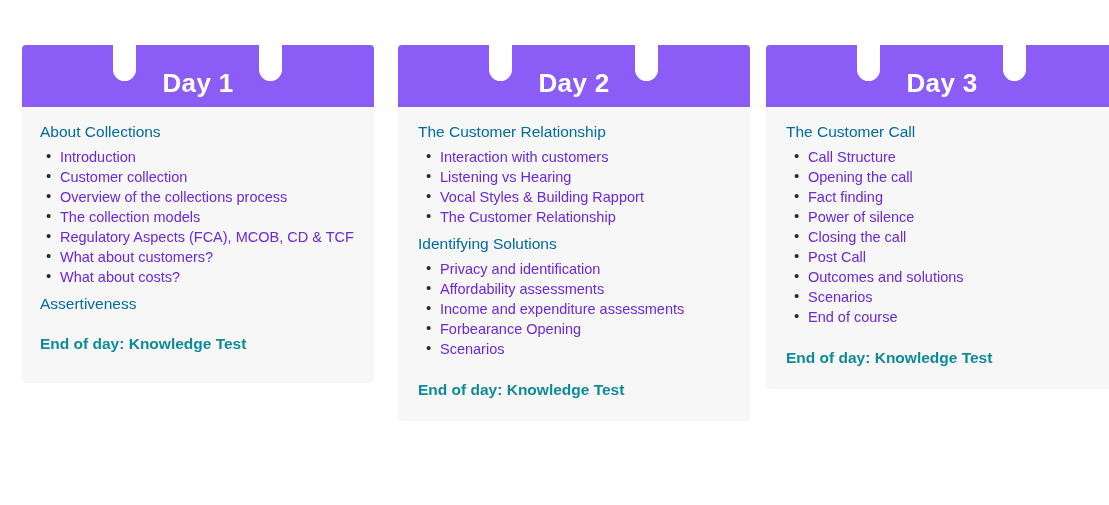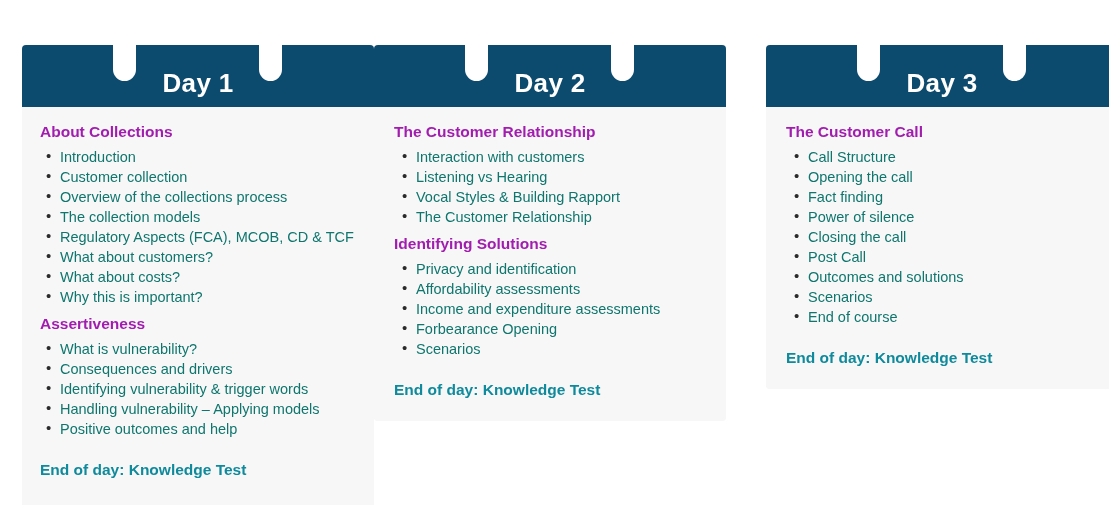--- a/index.html
+++ b/index.html
@@ -19,26 +19,26 @@
     height: 505px;
   }
   .card {
     position: absolute;
     top: 45px;
     width: 352px;
     background: #f7f7f7;
     border-radius: 4px 4px 4px 4px;
   }
   .card.c1 { left: 22px; }
-  .card.c2 { left: 374px; }
+  .card.c2 { left: 398px; }
   .card.c3 { left: 766px; }
 
   .card-header {
     height: 62px;
-    background: #0c4a6e;
+    background: #8b5cf6;
     border-radius: 4px 4px 0 0;
     display: flex;
     align-items: flex-end;
     justify-content: center;
     box-sizing: border-box;
     padding-bottom: 8px;
   }
   .card-title {
     color: #ffffff;
     font-size: 26px;
@@ -58,40 +58,40 @@
   .ring.b { left: 237px; }
 
   .card-body {
     padding: 16px 0 22px 0;
     background: #f7f7f7;
     border-radius: 0 0 4px 4px;
   }
   .card.c1 .card-body { padding-bottom: 30px; }
 
   .section-title {
-    color: #a21caf;
-    font-weight: bold;
+    color: #0369a1;
+    font-weight: normal;
     font-size: 15.5px;
     margin: 0 0 6px 0;
     padding-left: 18px;
   }
   .card.c2 .section-title,
   .card.c3 .section-title { padding-left: 20px; }
 
   ul.items {
     list-style: none;
     margin: 0 0 0 0;
     padding: 0 0 0 38px;
   }
   .card.c2 ul.items { padding-left: 42px; }
   .card.c3 ul.items { padding-left: 42px; }
 
   ul.items li {
     position: relative;
-    color: #0f766e;
+    color: #6d28d9;
     font-size: 14.5px;
     line-height: 20px;
     margin-bottom: 0px;
     padding-bottom: 0px;
   }
   ul.items li::before {
     content: "\2022";
     position: absolute;
     left: -14px;
     top: -1px;
@@ -127,33 +127,25 @@
       <div class="group">
         <div class="section-title">About Collections</div>
         <ul class="items">
           <li>Introduction</li>
           <li>Customer collection</li>
           <li>Overview of the collections process</li>
           <li>The collection models</li>
           <li>Regulatory Aspects (FCA), MCOB, CD &amp; TCF</li>
           <li>What about customers?</li>
           <li>What about costs?</li>
-          <li>Why this is important?</li>
         </ul>
       </div>
 
       <div class="group">
         <div class="section-title">Assertiveness</div>
-        <ul class="items">
-          <li>What is vulnerability?</li>
-          <li>Consequences and drivers</li>
-          <li>Identifying vulnerability &amp; trigger words</li>
-          <li>Handling vulnerability – Applying models</li>
-          <li>Positive outcomes and help</li>
-        </ul>
       </div>
 
       <div class="footer-note">End of day: Knowledge Test</div>
     </div>
   </div>
 
   <div class="card c2">
     <div class="ring a"></div>
     <div class="ring b"></div>
     <div class="card-header">

